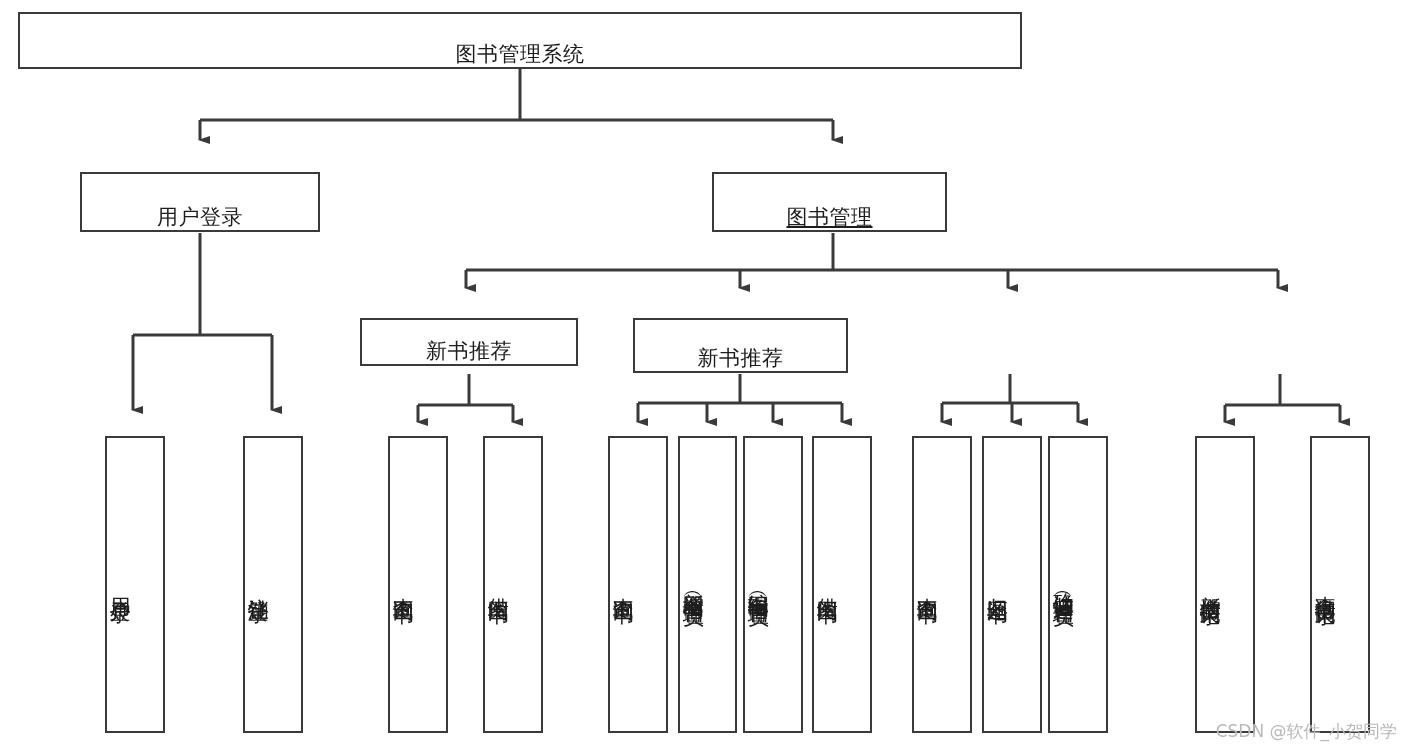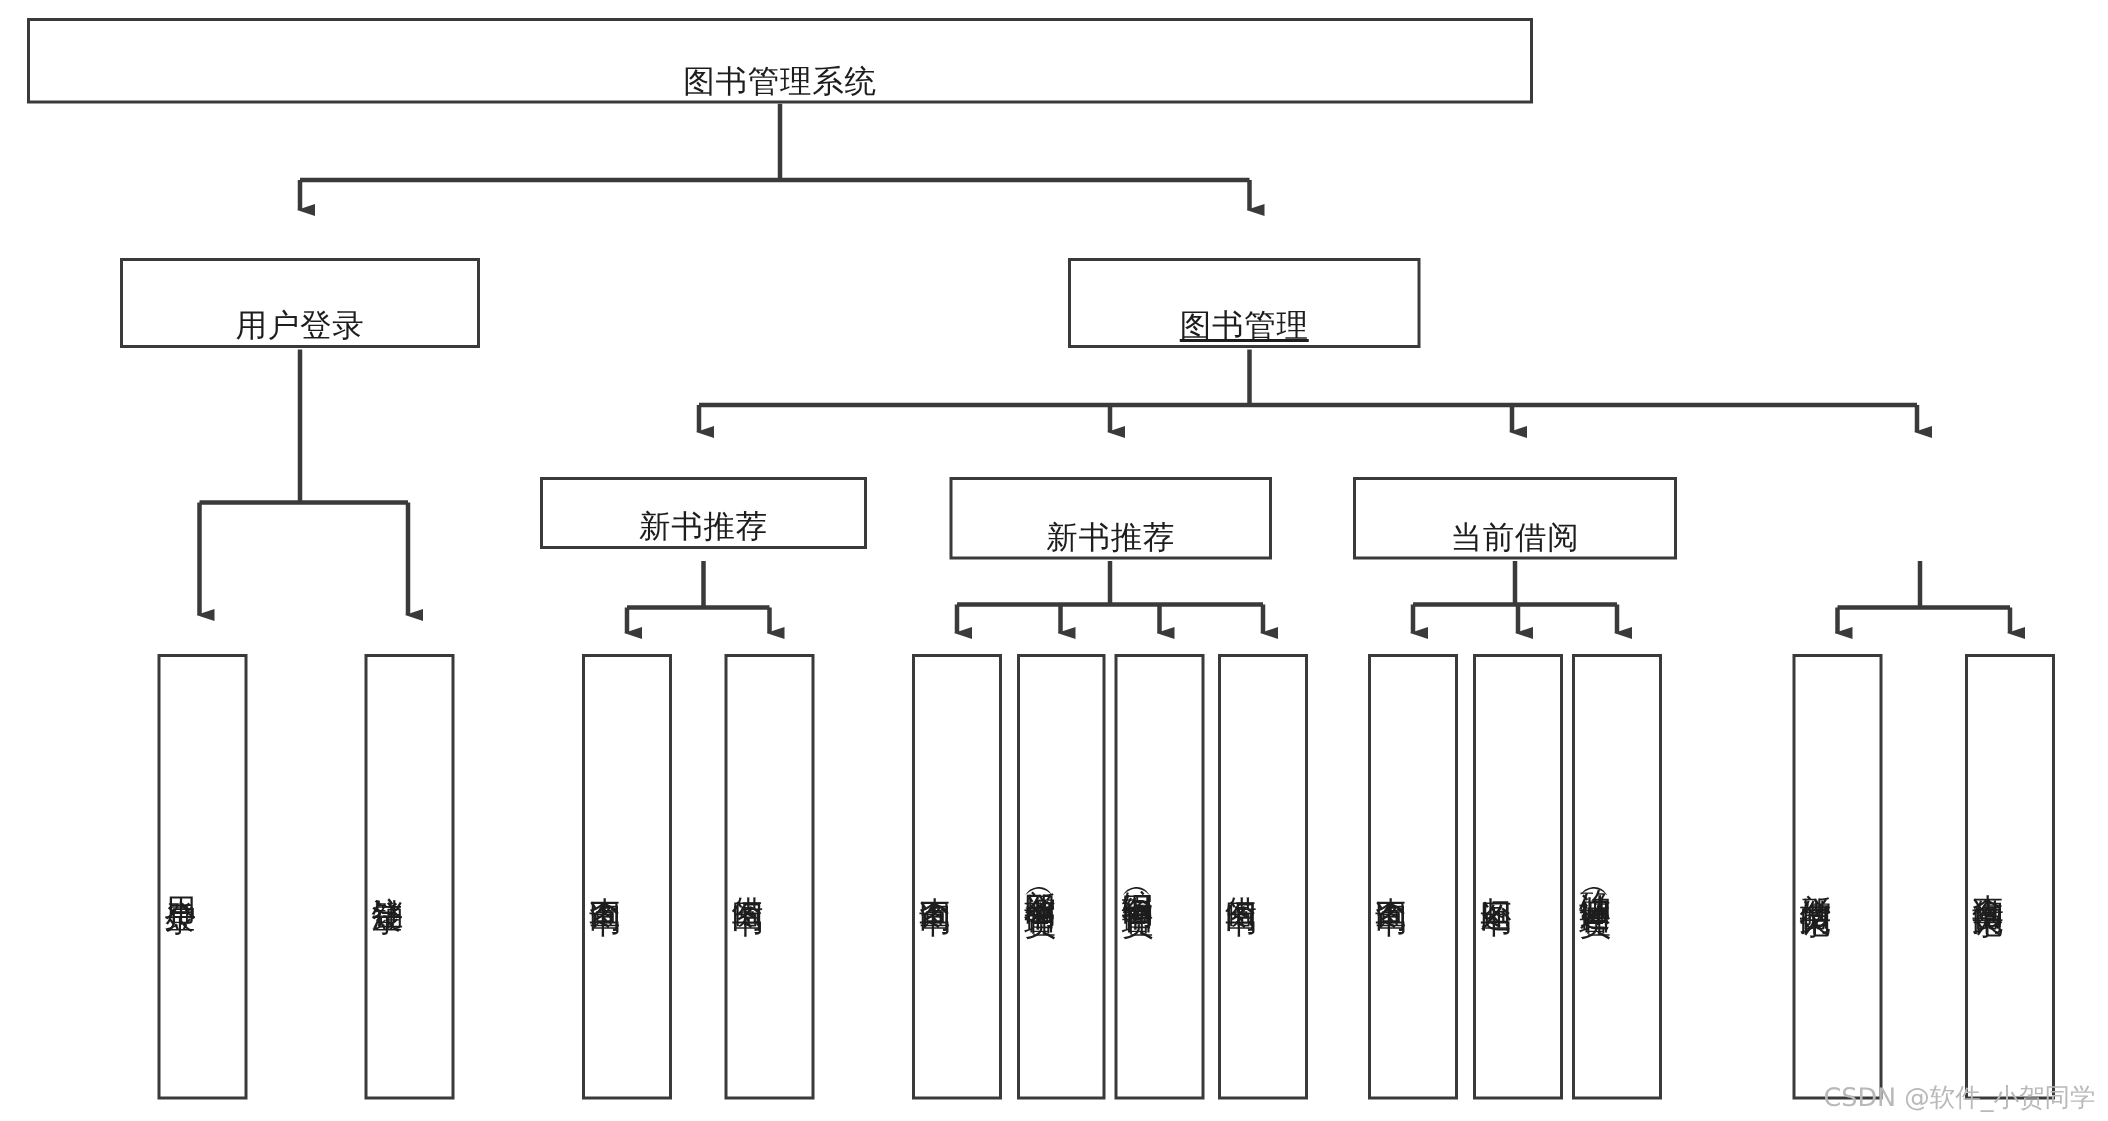--- a/index.html
+++ b/index.html
@@ -141,23 +141,20 @@
   <div class="node node-h lvl2" id="node-l2-1" style="left: 712px; top: 172px; width: 235px; height: 60px; text-decoration: underline;">
     <span>图书管理</span>
   </div>
 
   <div class="node node-h lvl3" id="node-l3-0" style="left: 360px; top: 318px; width: 218px; height: 48px;">
     <span>新书推荐</span>
   </div>
   <div class="node node-h lvl3" id="node-l3-1" style="left: 633px; top: 318px; width: 215px; height: 55px;">
     <span>新书推荐</span>
   </div>
-  <div class="node node-h lvl3" id="node-l3-2" style="left: 902px; top: 318px; width: 216px; height: 55px;">
-    <span>当前借阅</span>
-  </div>
 
   <div class="node node-v leaf" id="node-leaf-0" style="left: 105px; top: 436px; width: 60px; height: 297px;">
     <span class="vlabel">用户登录</span>
   </div>
   <div class="node node-v leaf" id="node-leaf-1" style="left: 243px; top: 436px; width: 60px; height: 297px;">
     <span class="vlabel">注销登录</span>
   </div>
   <div class="node node-v leaf" id="node-leaf-2" style="left: 388px; top: 436px; width: 60px; height: 297px;">
     <span class="vlabel">查询图书</span>
   </div>

